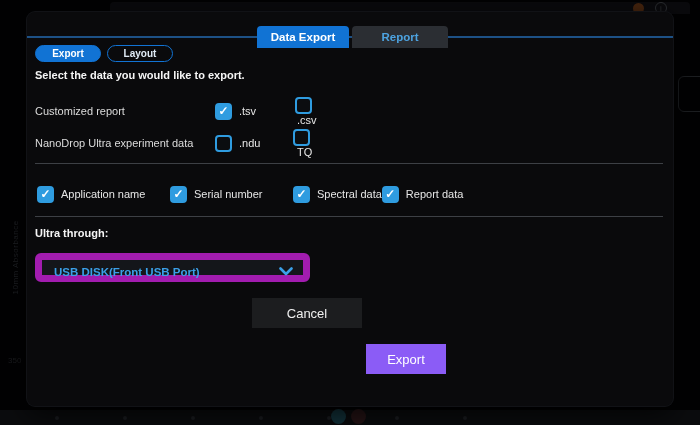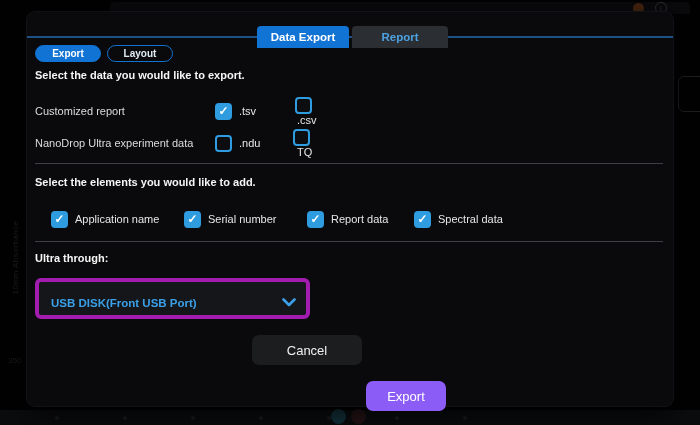--- a/index.html
+++ b/index.html
@@ -70,31 +70,31 @@
   .cb.checked { background:#2f9ce0; }
   .cb::after { content:"✓"; color:#fff; font-size:12px; font-weight:700; visibility:hidden; }
   .cb.checked::after { visibility:visible; }
   .cb-label { margin-left:7px; color:#e6e6e6; font-size:11px; }
 
   .divider { height:1px; background:#3d4045; margin-top:9px; }
   .divider.d2 { margin-top:11px; }
 
   .elems-row { display:flex; align-items:center; height:22px; margin-top:19px; }
   .eg { display:flex; align-items:center; }
-  .eg1 { margin-left:16px; width:133px; }
+  .eg1 { margin-left:2px; width:133px; }
   .eg2 { width:123px; }
   .eg3 { width:107px; }
 
-  .dropdown { margin-top:13px; width:275px; height:41px; background:#14161a;
-    border:4px solid #a21caf; border-radius:6px; display:flex; align-items:center;
+  .dropdown { margin-top:13px; width:275px; height:29px; background:#14161a;
+    border:7px solid #a21caf; border-radius:6px; display:flex; align-items:center;
     justify-content:space-between; padding:8px 10px 0 12px; cursor:pointer; }
   .dropdown .dd-value { color:#3ba0e8; font-size:11.5px; font-weight:700; }
 
   .btn-row { display:flex; justify-content:center; gap:4px; margin-top:16px; }
-  .btn { height:30px; border-radius:7px; font-size:13px; display:flex;
+  .btn { height:30px; border-radius:0; font-size:13px; display:flex;
     align-items:center; justify-content:center; cursor:pointer; }
   .btn.cancel { width:110px; background:#1c1d1f; color:#f0f0f0; }
   .btn.export { width:80px; background:#8b5cf6; color:#ffffff; font-weight:400;margin-top:46px; }
 </style>
 </head>
 <body>
 
 <div class="stage">
 
   <div class="bg-topbar"></div>
@@ -154,38 +154,37 @@
           <span class="cb-label">.ndu</span>
         </span>
         <span class="opt-group wide">
           <span class="cb"></span>
           <span class="cb-label">TQ</span>
         </span>
       </div>
 
       <div class="divider"></div>
 
-      <div class="sec-heading h2">Select the elements you would like to add.</div>
 
       <div class="elems-row">
         <span class="eg eg1">
           <span class="cb checked"></span>
           <span class="cb-label">Application name</span>
         </span>
         <span class="eg eg2">
           <span class="cb checked"></span>
           <span class="cb-label">Serial number</span>
         </span>
+        <span class="eg">
+          <span class="cb checked"></span>
+          <span class="cb-label">Spectral data</span>
+        </span>
         <span class="eg eg3">
           <span class="cb checked"></span>
           <span class="cb-label">Report data</span>
-        </span>
-        <span class="eg">
-          <span class="cb checked"></span>
-          <span class="cb-label">Spectral data</span>
         </span>
       </div>
 
       <div class="divider d2"></div>
 
       <div class="sec-heading h3">Ultra through:</div>
 
       <div class="dropdown">
         <span class="dd-value">USB DISK(Front USB Port)</span>
         <svg width="14" height="9" viewBox="0 0 14 9">

